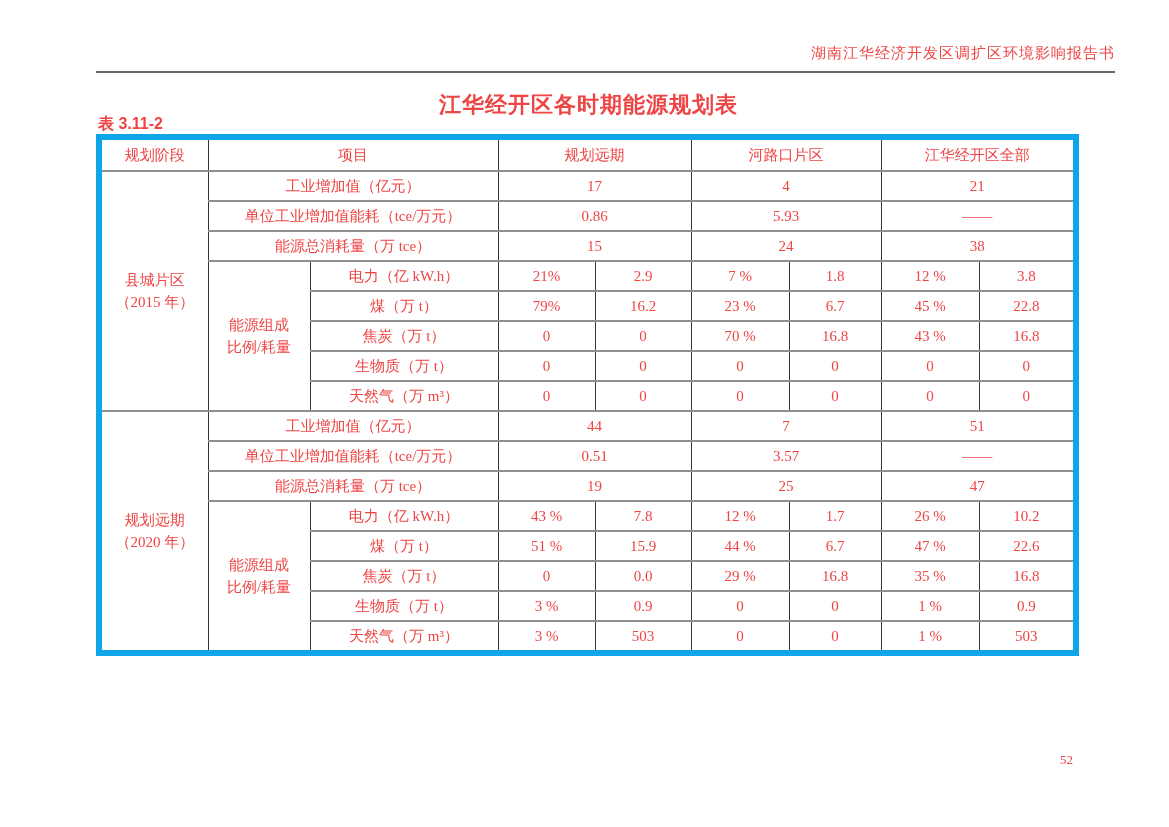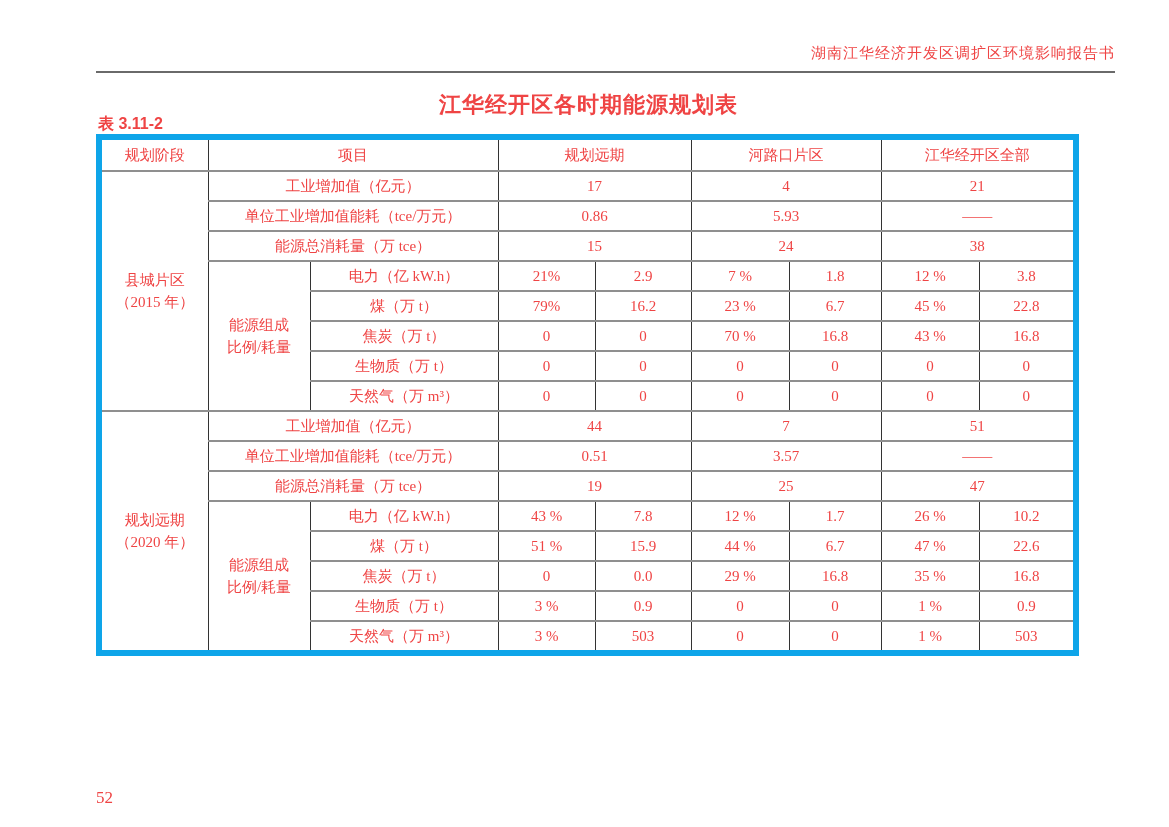--- a/index.html
+++ b/index.html
@@ -63,24 +63,24 @@
     overflow: hidden;
     white-space: nowrap;
   }
   .energy-table th { border-top: 2px solid #4a4a4a; height: 30px; }
   .energy-table td { height: 28px; }
   .energy-table td.stage div { line-height: 22px; }
   .energy-table td.group div { line-height: 22px; }
   .page-number {
     position: absolute;
     left: 96px;
-    top: 788px;
+    top: 752px;
     width: 977px;
-    text-align: left;
-    font-size: 17px;
+    text-align: right;
+    font-size: 13px;
   }
 </style>
 </head>
 <body>
 
 <div class="page">
 
   <div class="running-header">湖南江华经济开发区调扩区环境影响报告书</div>
 
   <div class="doc-title">江华经开区各时期能源规划表</div>

